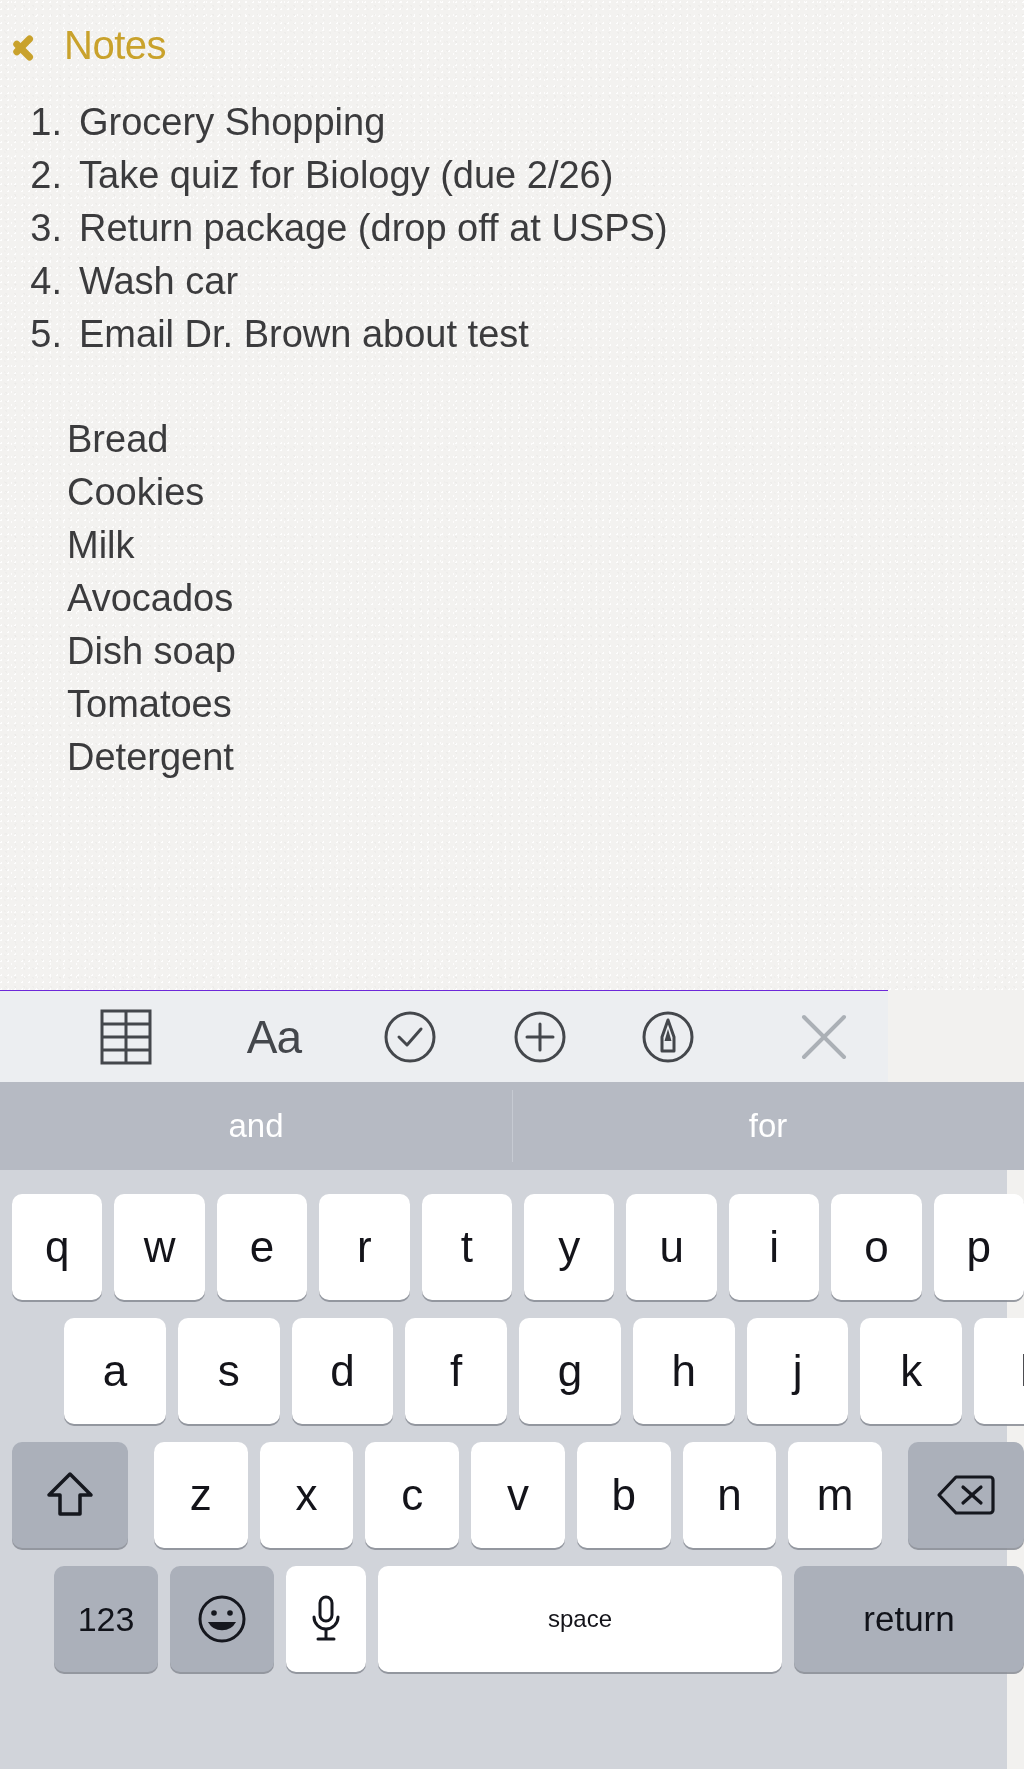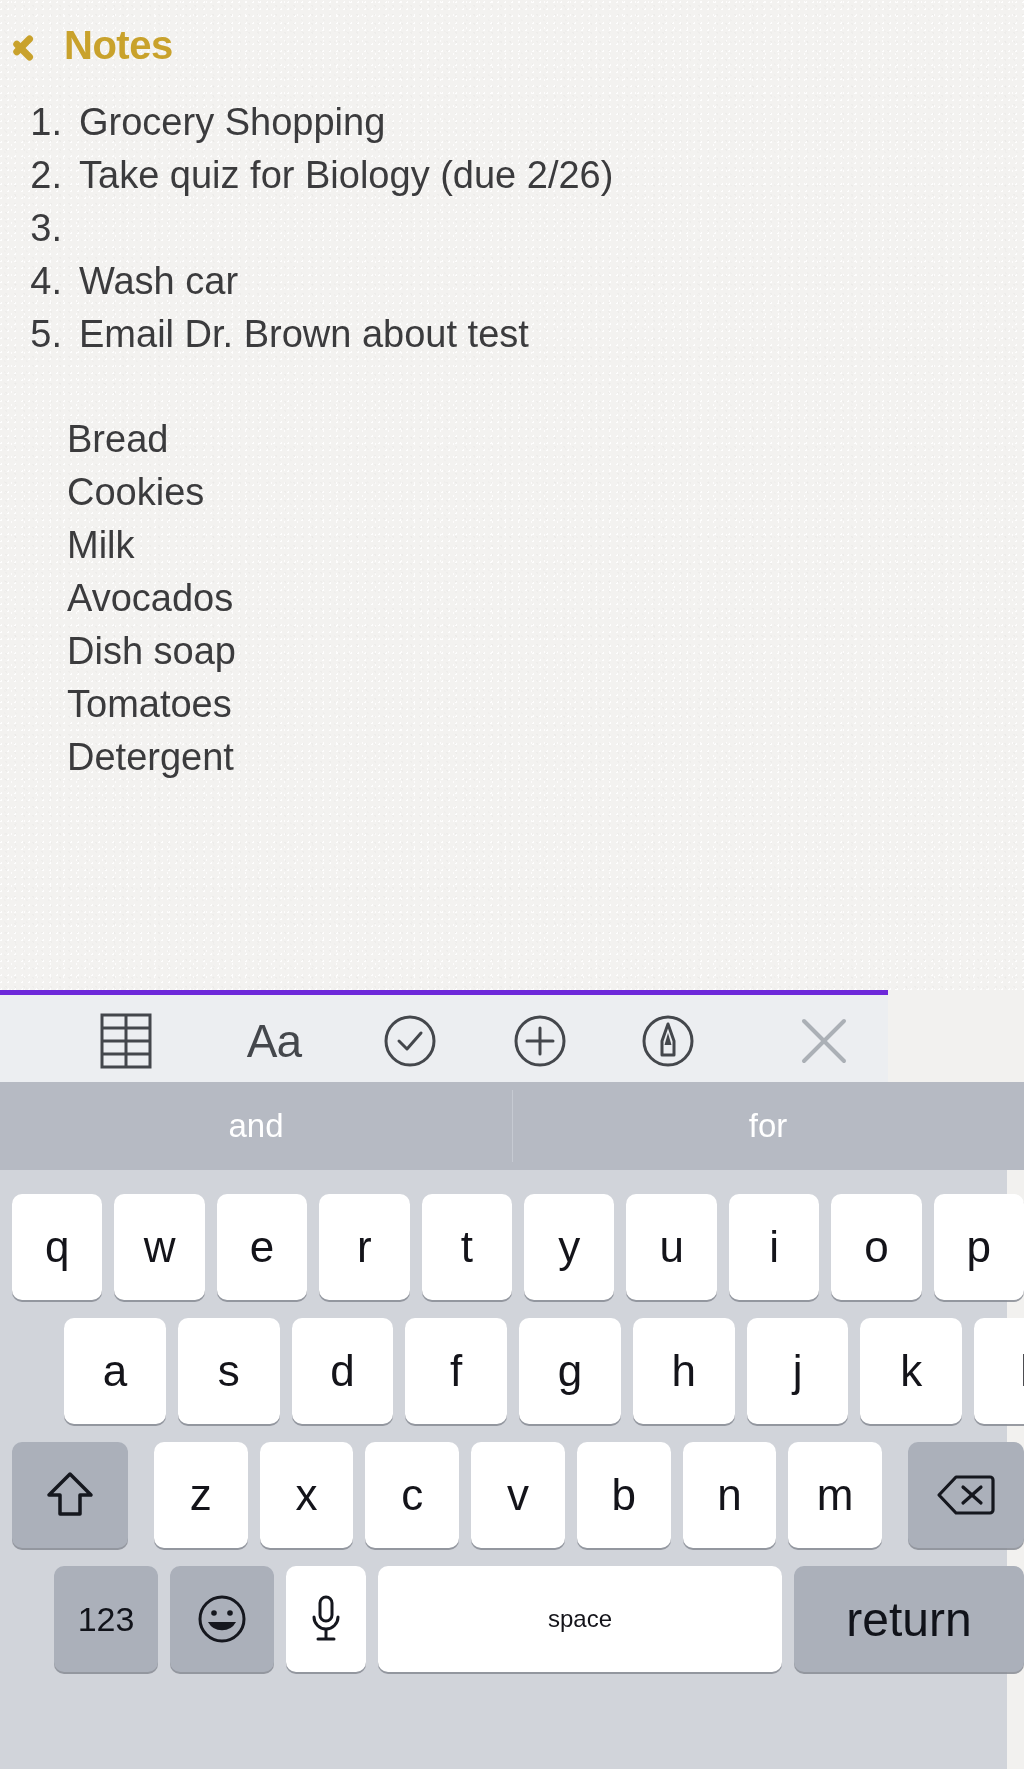--- a/index.html
+++ b/index.html
@@ -63,21 +63,21 @@
     left: 4px;
     width: 25px;
     height: 7px;
     background: #c9a22c;
     border-radius: 4px;
   }
   .chevron-left::before { top: 9px;  transform: rotate(135deg); transform-origin: left center; }
   .chevron-left::after  { top: 32px; transform: rotate(-135deg); transform-origin: left center; }
   .nav-back-label {
     font-size: 40px;
-    font-weight: 700;
+    font-weight: 400;
     color: #c9a22c;
     letter-spacing: -0.5px;
   }
   .nav-right {
     position: absolute;
     right: 0; top: 0;
     height: 92px;
     display: flex;
     align-items: center;
   }
@@ -136,21 +136,21 @@
   }
 
   
   .format-toolbar {
     position: absolute;
     left: 0;
     top: 990px;
     width: 888px;
     height: 92px;
     background: #eceef1;
-    border-top: 5px solid #6d28d9;
+    border-top: 1px solid #6d28d9;
     display: flex;
     align-items: center;
   }
   .tool-btn {
     position: absolute;
     top: 0;
     height: 92px;
     width: 92px;
     display: flex;
     align-items: center;
@@ -232,21 +232,21 @@
     background: #abb0ba;
     color: #11131a;
   }
   .key-shift  { flex: 0 0 116px; }
   .key-delete { flex: 0 0 116px; }
   .key-gap    { flex: 0 0 14px; }
   .key-123    { flex: 0 0 104px; font-size: 34px; margin-left: 48px; }
   .key-emoji  { flex: 0 0 104px; }
   .key-mic    { flex: 0 0 80px; }
   .key-space  { flex: 1 1 auto; font-size: 24px; }
-  .key-return { flex: 0 0 230px; font-size: 48px; }
+  .key-return { flex: 0 0 230px; font-size: 35px; }
 </style>
 </head>
 <body>
 
 <div id="screen">
 
   <div class="note-area"></div>
 
   <div class="navbar">
 
@@ -263,20 +263,21 @@
       <li class="ol-item">
         <span class="ol-num">1.</span>
         <span class="ol-text">Grocery Shopping</span>
       </li>
       <li class="ol-item">
         <span class="ol-num">2.</span>
         <span class="ol-text">Take quiz for Biology (due 2/26)</span>
       </li>
       <li class="ol-item">
         <span class="ol-num">3.</span>
+        <span class="ol-text">Return package (drop off at USPS)</span>
       </li>
       <li class="ol-item">
         <span class="ol-num">4.</span>
         <span class="ol-text">Wash car</span>
       </li>
       <li class="ol-item">
         <span class="ol-num">5.</span>
         <span class="ol-text">Email Dr. Brown about test</span>
       </li>
     </ol>

